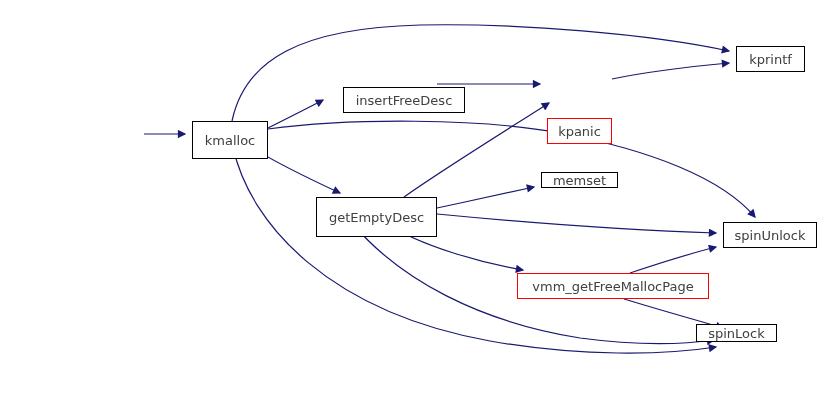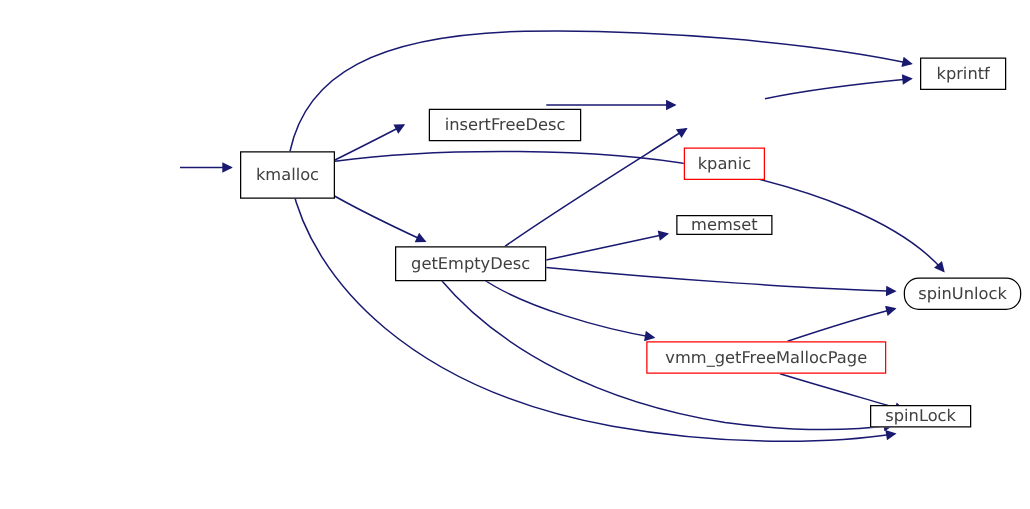--- a/index.html
+++ b/index.html
@@ -95,21 +95,21 @@
   <div class="node" style="left:192px; top:121px; width:76px; height:38px;">kmalloc</div>
 
   <div class="node" style="left:315px; top:87px; width:122px; height:26px;margin-left:28px;">insertFreeDesc</div>
 
   <div class="node node-red" style="left:547px; top:71px; width:65px; height:26px;margin-top:47px;">kpanic</div>
 
   <div class="node" style="left:736px; top:46px; width:69px; height:26px;">kprintf</div>
 
   <div class="node" style="left:541px; top:172px; width:77px; height:16px;">memset</div>
 
-  <div class="node" style="left:316px; top:197px; width:121px; height:28px;">getEmptyDesc</div>
+  <div class="node" style="left:316px; top:197px; width:121px; height:40px;">getEmptyDesc</div>
 
-  <div class="node" style="left:723px; top:222px; width:94px; height:26px;border-radius:12px;">spinUnlock</div>
+  <div class="node" style="left:723px; top:222px; width:94px; height:26px;">spinUnlock</div>
 
   <div class="node node-red" style="left:485px; top:273px; width:192px; height:26px;margin-left:32px;">vmm_getFreeMallocPage</div>
 
   <div class="node" style="left:696px; top:324px; width:81px; height:18px;text-align:center;">spinLock</div>
 
 </div>
 
 </body></html>

